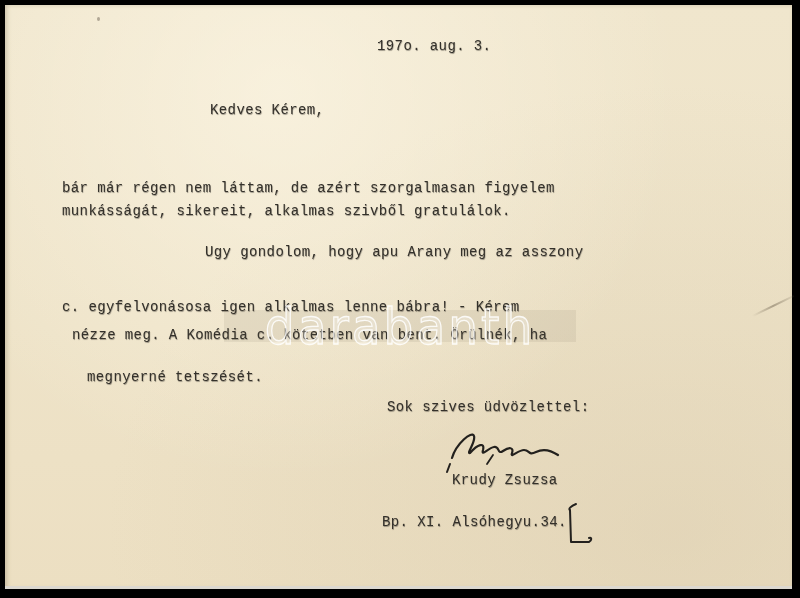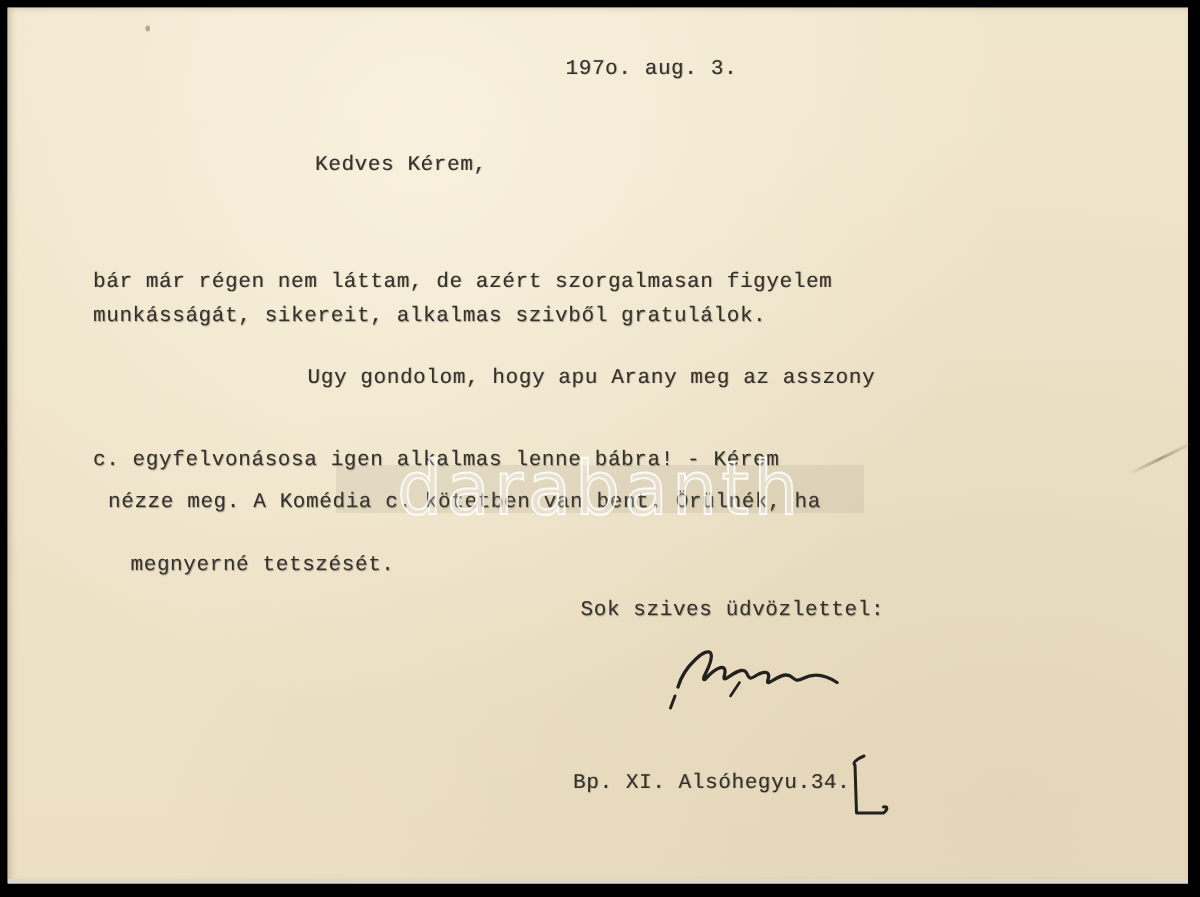--- a/index.html
+++ b/index.html
@@ -62,20 +62,21 @@
   <div class="typed" style="left:200px;top:236px;">Ugy gondolom, hogy apu Arany meg az asszony</div>
 
   <div class="typed" style="left:57px;top:291px;">c. egyfelvonásosa igen alkalmas lenne bábra! - Kérem</div>
 
   <div class="typed" style="left:67px;top:319px;">nézze meg. A Komédia c. kötetben van bent. Örülnék, ha</div>
 
   <div class="typed" style="left:67px;top:361px;margin-left:15px;">megnyerné tetszését.</div>
 
   <div class="typed" style="left:350px;top:391px;margin-left:32px;">Sok szives üdvözlettel:</div>
 
+  <div class="typed" style="left:447px;top:464px;">Krudy Zsuzsa</div>
 
   <div class="typed" style="left:377px;top:506px;">Bp. XI. Alsóhegyu.34.</div>
 </div>
 
 <div class="wm-band">
   <span class="wm-text">darabanth</span>
 </div>
 
 <svg class="hand" style="left:430px;top:424px;" width="150" height="52" viewBox="0 0 150 52">
   <path d="M22,34 C26,20 42,6 44,12 C46,18 36,30 40,29

